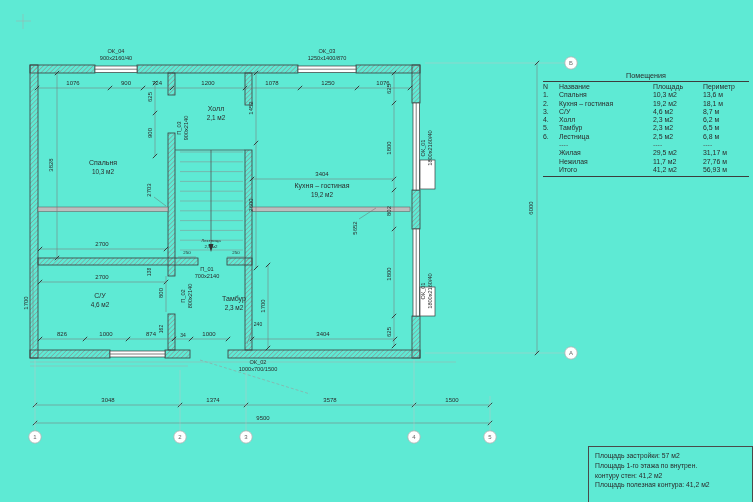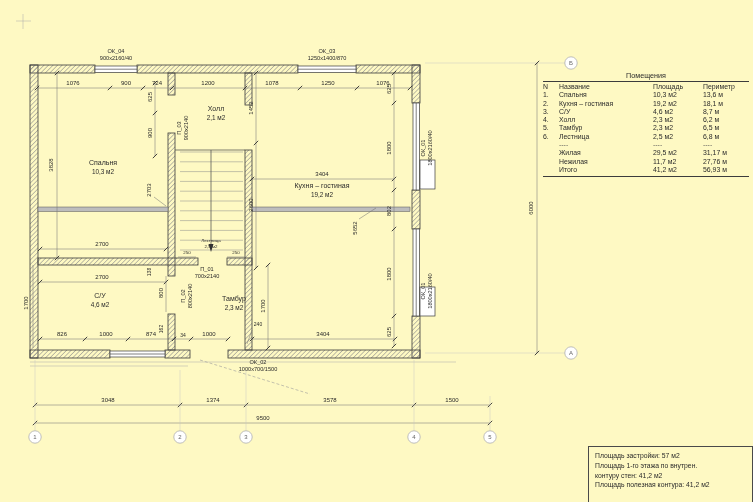--- a/index.html
+++ b/index.html
@@ -1,17 +1,17 @@
 <!DOCTYPE html>
 <html><head>
 <meta charset="utf-8">
 <style>
   html,body{margin:0;padding:0;background:#fff;width:753px;height:502px;overflow:hidden;
     font-family:"Liberation Sans",sans-serif;color:#222}
-  .sheet{position:relative;width:753px;height:502px;background:#fef9c3}
+  .sheet{position:relative;width:753px;height:502px;background:#5eead4}
   svg text{font-family:"Liberation Sans",sans-serif;fill:#2b2b2b}
   .t7{font-size:7px}.t65{font-size:6.4px}.t6{font-size:6px}.t55{font-size:5.6px}
   .t5{font-size:5px}.t45{font-size:4.4px}
   .mid{text-anchor:middle}
   .wl{stroke:#3a3a3a;stroke-width:.8}
   .dl{stroke:#7a7a7a;stroke-width:.55;fill:none}
   .ext{stroke:#c4c4c4;stroke-width:.45}
   .tk{stroke:#2f2f2f;stroke-width:.9}
   .thin{stroke:#474747;stroke-width:.7;fill:none}
   .win{fill:#fff;stroke:#3a3a3a;stroke-width:.7}

